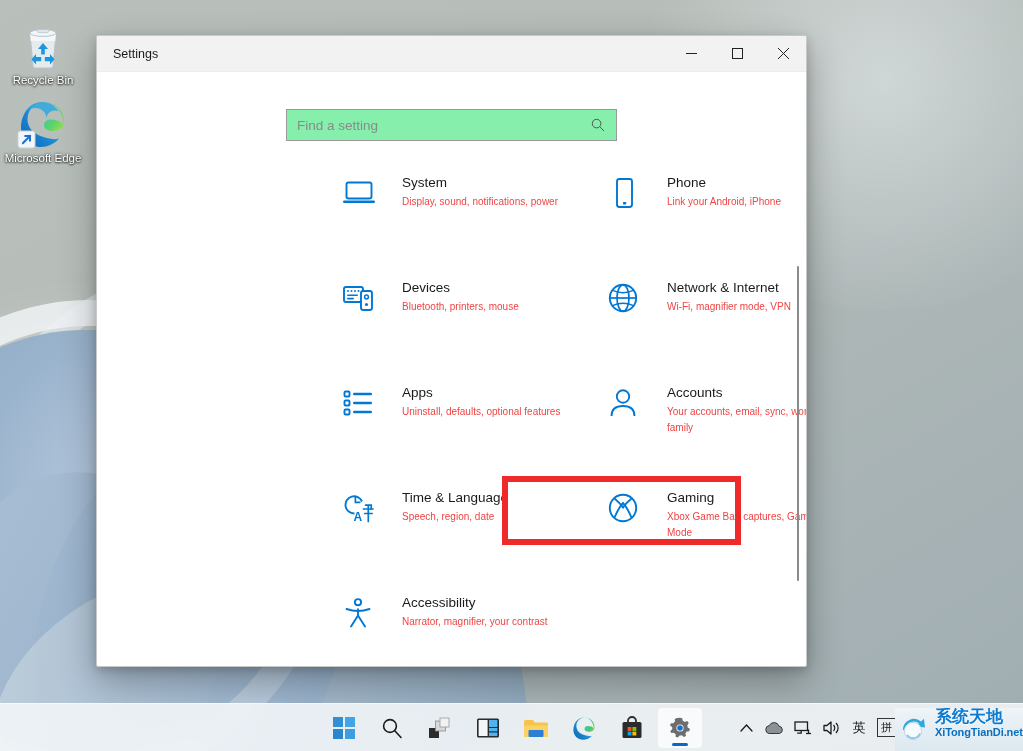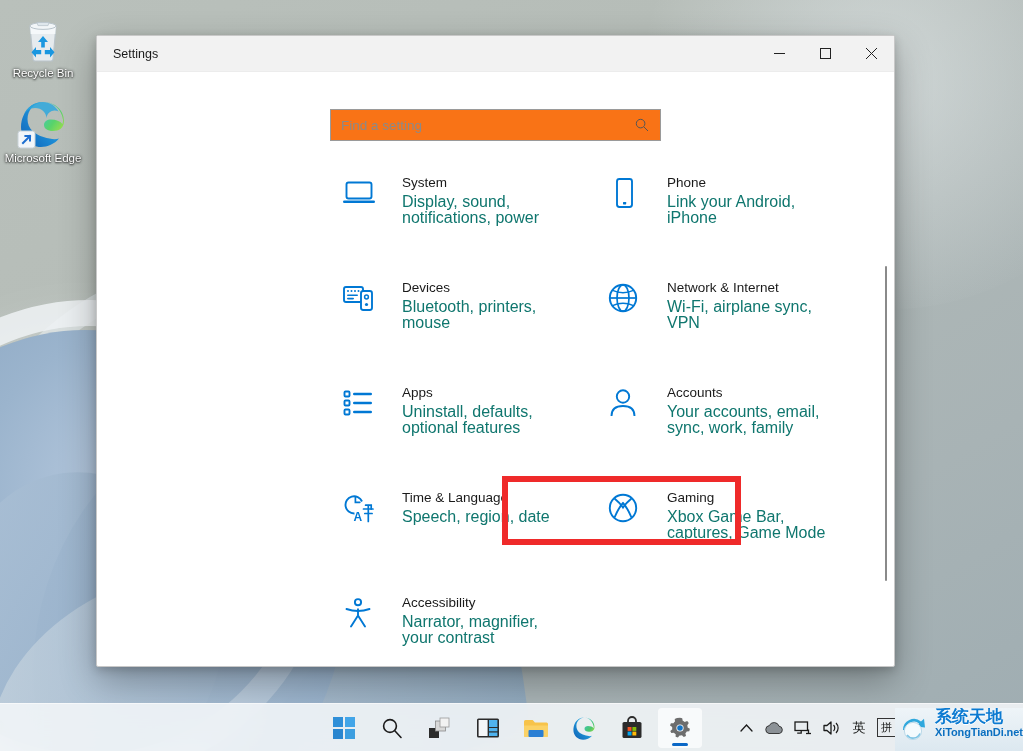--- a/index.html
+++ b/index.html
@@ -87,28 +87,28 @@
   }
   .desk-icon .glyph { height: 52px; display: flex; align-items: center; justify-content: center; }
   .desk-icon .label {
     margin-top: 2px;
     font-size: 11.5px;
     color: #ffffff;
     line-height: 13px;
     text-shadow: 0 0 3px rgba(0,0,0,.85), 0 1px 2px rgba(0,0,0,.7);
     word-wrap: break-word;
   }
-  #icon-recycle { left: 4px; top: 13px; }
+  #icon-recycle { left: 4px; top: 20px; }
   #icon-edge { left: 4px; top: 98px; }
 
   
   #settings-window {
     position: absolute;
     left: 96px; top: 35px;
-    width: 799px; height: 632px;
+    width: 711px; height: 632px;
     background: #ffffff;
     border: 1px solid #c8c8c8;
     border-radius: 2px;
     box-shadow: 0 14px 36px rgba(0,0,0,.30), 0 3px 10px rgba(0,0,0,.18);
     overflow: hidden;
   }
   .titlebar {
     height: 36px;
     background: #f2f2f2;
     display: flex;
@@ -132,21 +132,21 @@
   
   .search-wrap {
     display: flex;
     justify-content: center;
     padding-top: 37px;
   }
   .search-box {
     position: relative;
     width: 331px; height: 32px;
     border: 1px solid #9a9a9a;
-    background: #f97316;
+    background: #86efac;
     display: flex;
     align-items: center;
   }
   .search-box input {
     border: 0; outline: 0;
     flex: 1;
     height: 30px;
     padding: 0 10px;
     font-size: 13.5px;
     color: #333;
@@ -188,22 +188,22 @@
     padding-left: 2px;
   }
   .tile-text { padding-left: 14px; padding-top: 2px; }
   .tile-title {
     font-size: 13.5px;
     color: #1a1a1a;
     line-height: 18px;
     margin-bottom: 2px;
   }
   .tile-sub {
-    font-size: 16px;
-    color: #0f766e;
+    font-size: 10px;
+    color: #ef4444;
     line-height: 16px;
     max-width: 160px;
   }
 
   
   #highlight-box {
     position: absolute;
     left: 502px; top: 476px;
     width: 239px; height: 69px;
     border: 6px solid #ef2a2a;
@@ -466,21 +466,21 @@
           <svg width="32" height="32" viewBox="0 0 32 32">
             <circle cx="16" cy="16" r="13.2" fill="none" stroke="#0078d4" stroke-width="1.9"></circle>
             <ellipse cx="16" cy="16" rx="6" ry="13.2" fill="none" stroke="#0078d4" stroke-width="1.7"></ellipse>
             <line x1="2.8" y1="16" x2="29.2" y2="16" stroke="#0078d4" stroke-width="1.7"></line>
             <path d="M5.6 8.4 Q16 13 26.4 8.4" fill="none" stroke="#0078d4" stroke-width="1.5"></path>
             <path d="M5.6 23.6 Q16 19 26.4 23.6" fill="none" stroke="#0078d4" stroke-width="1.5"></path>
           </svg>
         </div>
         <div class="tile-text">
           <div class="tile-title">Network &amp; Internet</div>
-          <div class="tile-sub">Wi-Fi, airplane sync, VPN</div>
+          <div class="tile-sub">Wi-Fi, magnifier mode, VPN</div>
         </div>
       </div>
 
 
       <div class="tile">
         <div class="tile-icon">
           <svg width="32" height="30" viewBox="0 0 32 30">
             <g fill="none" stroke="#0078d4" stroke-width="1.9">
               <rect x="2.5" y="3.5" width="5" height="5" rx="1"></rect>
               <rect x="2.5" y="12.5" width="5" height="5" rx="1"></rect>

